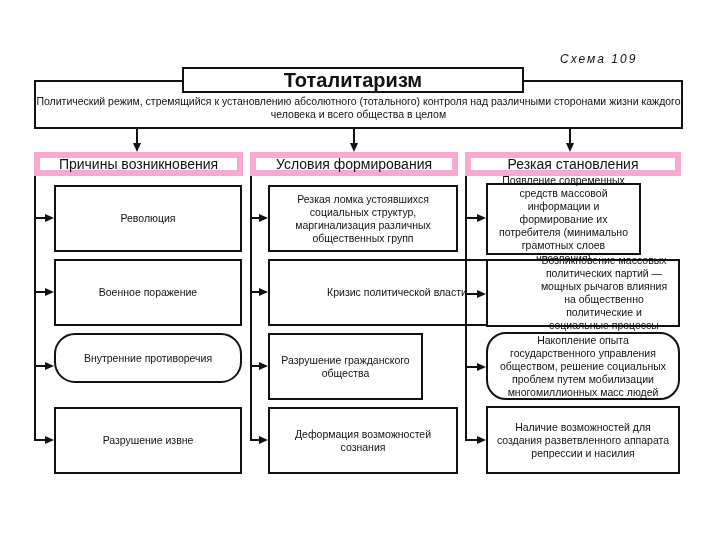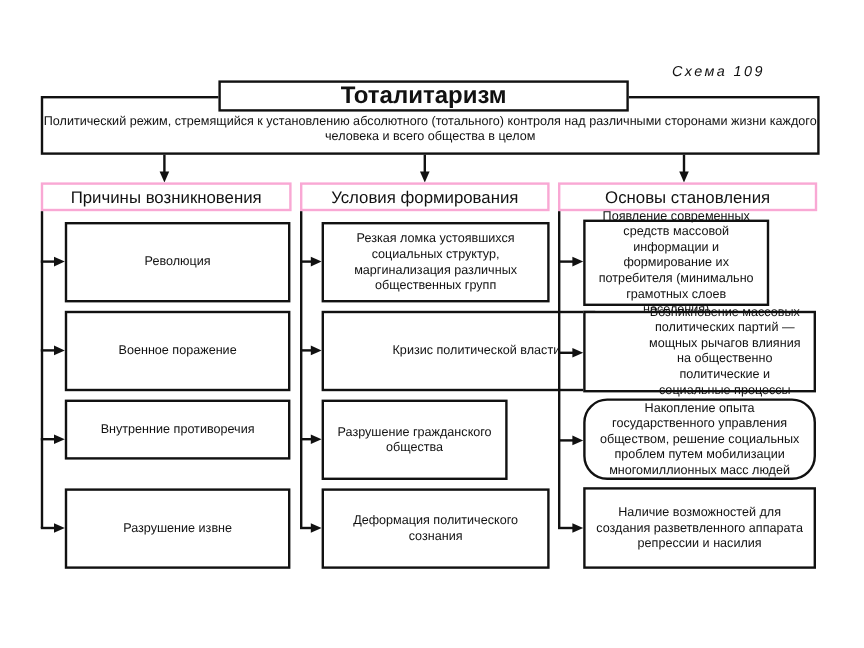--- a/index.html
+++ b/index.html
@@ -5,21 +5,21 @@
   html, body { margin: 0; padding: 0; background: #ffffff; }
   body { width: 720px; height: 540px; position: relative; overflow: hidden;
          font-family: "Liberation Sans", "DejaVu Sans", sans-serif; color: #111; }
   .abs { position: absolute; box-sizing: border-box; }
   .scheme-label { left: 560px; top: 52px; font-style: italic; font-size: 12px; letter-spacing: 2px; }
   .top-box { left: 34px; top: 80px; width: 649px; height: 49px; border: 2px solid #111; background: #fff; }
   .title-box { left: 182px; top: 67px; width: 342px; height: 26px; border: 2px solid #111; background: #fff;
                display: flex; align-items: center; justify-content: center;
                font-weight: bold; font-size: 20px; z-index: 2; }
   .def-text { left: 36px; top: 95px; width: 645px; text-align: center; font-size: 10.5px; line-height: 13px; }
-  .col-head { height: 24px; border: 2px solid #f9a8d4; background: #fff;
+  .col-head { height: 24px; border: 6px solid #f9a8d4; background: #fff;
               display: flex; align-items: center; justify-content: center; font-size: 14px; }
   .item { border: 2px solid #111; background: #fff; display: flex; align-items: center;
           justify-content: center; text-align: center; font-size: 10.5px; line-height: 13px; padding: 3px 6px; }
   .vline { width: 0; border-left: 2px solid #111; }
   .hline { height: 0; border-top: 2px solid #111; }
   .arrow-r { width: 0; height: 0; border-top: 4px solid transparent; border-bottom: 4px solid transparent;
              border-left: 9px solid #111; }
   .arrow-d { width: 0; height: 0; border-left: 4px solid transparent; border-right: 4px solid transparent;
              border-top: 9px solid #111; }
 </style>
@@ -36,49 +36,49 @@
 <div class="abs arrow-d" style="left:133px; top:143px;"></div>
 <div class="abs vline" style="left:353px; top:129px; height:17px;"></div>
 <div class="abs arrow-d" style="left:350px; top:143px;"></div>
 <div class="abs vline" style="left:569px; top:129px; height:17px;"></div>
 <div class="abs arrow-d" style="left:566px; top:143px;"></div>
 
 <div class="abs col-head" style="left:34px; top:152px; width:209px;">Причины возникновения</div>
 <div class="abs vline" style="left:34px; top:176px; height:264px;"></div>
 <div class="abs item" style="left:54px; top:185px; width:188px; height:67px;">Революция</div>
 <div class="abs item" style="left:54px; top:259px; width:188px; height:67px;">Военное поражение</div>
-<div class="abs item" style="left:54px; top:333px; width:188px; height:50px;">Внутренние противоречия</div>
+<div class="abs item" style="left:54px; top:333px; width:188px; height:50px;border-radius:21px;">Внутренние противоречия</div>
 <div class="abs item" style="left:54px; top:407px; width:188px; height:67px;">Разрушение извне</div>
 
 <div class="abs hline" style="left:34px; top:217px; width:12px;"></div>
 <div class="abs arrow-r" style="left:45px; top:214px;"></div>
 <div class="abs hline" style="left:34px; top:291px; width:12px;"></div>
 <div class="abs arrow-r" style="left:45px; top:288px;"></div>
 <div class="abs hline" style="left:34px; top:365px; width:12px;"></div>
 <div class="abs arrow-r" style="left:45px; top:362px;"></div>
 <div class="abs hline" style="left:34px; top:439px; width:12px;"></div>
 <div class="abs arrow-r" style="left:45px; top:436px;"></div>
 
 <div class="abs col-head" style="left:250px; top:152px; width:208px;">Условия формирования</div>
 <div class="abs vline" style="left:250px; top:176px; height:264px;"></div>
 <div class="abs item" style="left:268px; top:185px; width:190px; height:67px;">Резкая ломка устоявшихся социальных структур, маргинализация различных общественных групп</div>
 <div class="abs item" style="left:268px; top:259px; width:228px; height:67px;padding-left:36px;">Кризис политической власти</div>
 <div class="abs item" style="left:268px; top:333px; width:155px; height:67px;">Разрушение гражданского общества</div>
-<div class="abs item" style="left:268px; top:407px; width:190px; height:67px;">Деформация политического сознания</div>
+<div class="abs item" style="left:268px; top:407px; width:190px; height:67px;">Деформация возможностей сознания</div>
 
 <div class="abs hline" style="left:250px; top:217px; width:10px;"></div>
 <div class="abs arrow-r" style="left:259px; top:214px;"></div>
 <div class="abs hline" style="left:250px; top:291px; width:10px;"></div>
 <div class="abs arrow-r" style="left:259px; top:288px;"></div>
 <div class="abs hline" style="left:250px; top:365px; width:10px;"></div>
 <div class="abs arrow-r" style="left:259px; top:362px;"></div>
 <div class="abs hline" style="left:250px; top:439px; width:10px;"></div>
 <div class="abs arrow-r" style="left:259px; top:436px;"></div>
 
-<div class="abs col-head" style="left:465px; top:152px; width:216px;">Основы становления</div>
+<div class="abs col-head" style="left:465px; top:152px; width:216px;">Резкая становления</div>
 <div class="abs vline" style="left:465px; top:176px; height:264px;"></div>
 <div class="abs item" style="left:486px; top:183px; width:155px; height:72px;">Появление современных средств массовой информации и формирование их потребителя (минимально грамотных слоев населения)</div>
 <div class="abs item" style="left:486px; top:259px; width:194px; height:68px;padding-left:48px;">Возникновение массовых политических партий — мощных рычагов влияния на общественно политические и социальные процессы</div>
 <div class="abs item" style="left:486px; top:332px; width:194px; height:68px;border-radius:20px;">Накопление опыта государственного управления обществом, решение социальных проблем путем мобилизации многомиллионных масс людей</div>
 <div class="abs item" style="left:486px; top:406px; width:194px; height:68px;">Наличие возможностей для создания разветвленного аппарата репрессии и насилия</div>
 
 <div class="abs hline" style="left:465px; top:217px; width:13px;"></div>
 <div class="abs arrow-r" style="left:477px; top:214px;"></div>
 <div class="abs hline" style="left:465px; top:293px; width:13px;"></div>
 <div class="abs arrow-r" style="left:477px; top:290px;"></div>

